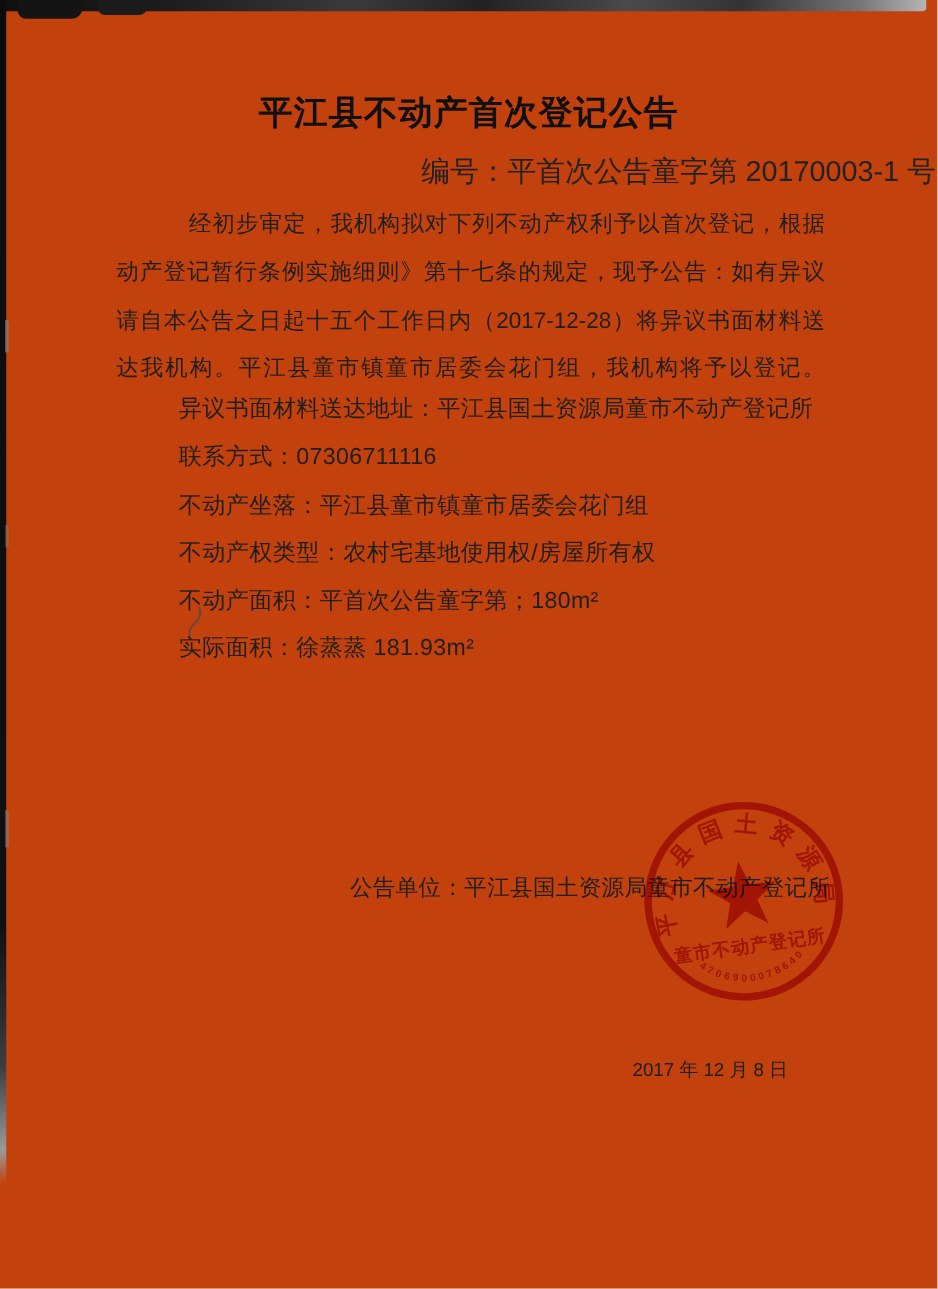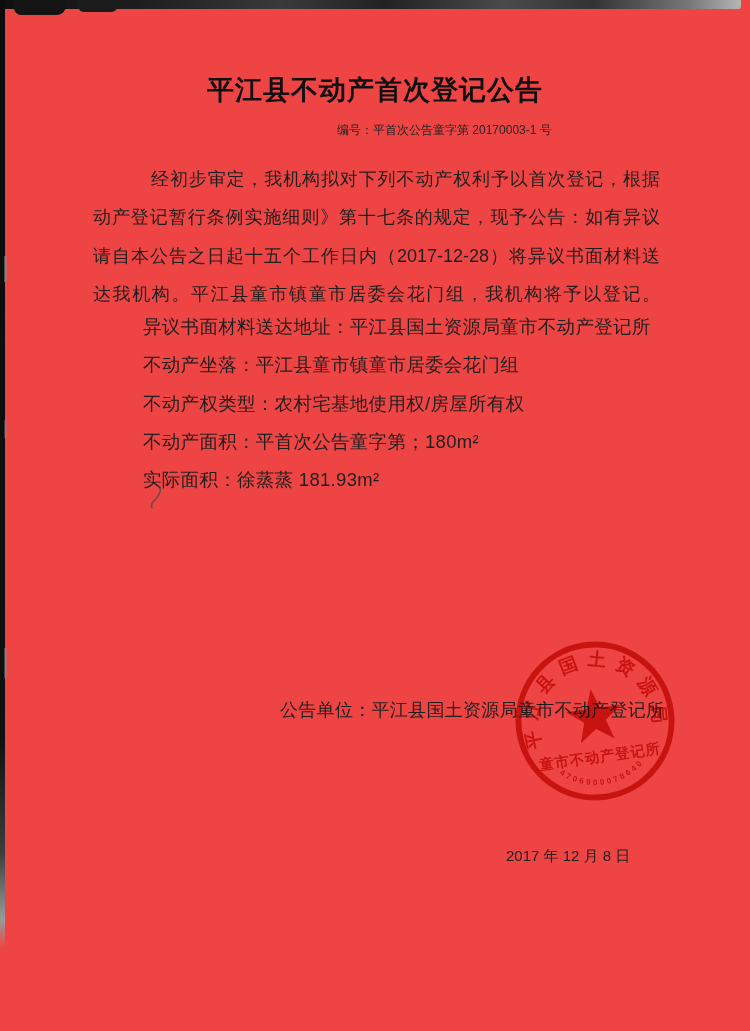--- a/index.html
+++ b/index.html
@@ -1,19 +1,19 @@
 <!DOCTYPE html>
 <html><head>
 <meta charset="utf-8">
 <style>
   html,body{margin:0;padding:0;background:#ffffff;}
   .page{
     position:relative;
     width:750px;height:1031px;
-    background:#ef4444;
+    background:#c2410c;
     overflow:hidden;
     font-family:"Liberation Serif", serif;
     color:#1f1f1f;
   }
   
   .scan-top{
     position:absolute;left:0;top:0;width:741px;height:9px;
     background:linear-gradient(90deg,#101010 0%,#1c1c1c 18%,#3a3a3a 38%,#222 52%,#4a4a4a 68%,#333 80%,#777 93%,#b5b5b5 100%);
     border-radius:0 0 3px 2px;
   }
@@ -34,21 +34,21 @@
   .nub2{top:420px;height:18px;opacity:.35;}
   .nub3{top:648px;height:30px;opacity:.45;}
   
   .title{
     position:absolute;left:0;top:72px;width:750px;margin:0;
     text-align:center;
     font-size:27px;font-weight:bold;letter-spacing:1px;color:#101010;
   }
   .doc-number{
     position:absolute;left:337px;top:122px;
-    font-size:12px;color:#222;
+    font-size:23px;color:#222;
     font-family:"Liberation Sans", serif;
   }
   .paragraph{
     position:absolute;left:93px;top:160px;width:567px;
     font-size:18px;line-height:38.3px;
     font-family:"Liberation Sans", serif;
   }
   .para-line{
     text-align:justify;text-align-last:justify;
     text-justify:inter-ideograph;
@@ -100,20 +100,21 @@
 
   <div class="paragraph">
     <div class="para-line indent">经初步审定，我机构拟对下列不动产权利予以首次登记，根据《不</div>
     <div class="para-line">动产登记暂行条例实施细则》第十七条的规定，现予公告：如有异议</div>
     <div class="para-line">请自本公告之日起十五个工作日内（2017-12-28）将异议书面材料送</div>
     <div class="para-line">达我机构。平江县童市镇童市居委会花门组，我机构将予以登记。</div>
   </div>
 
   <div class="details">
     <div class="detail-line">异议书面材料送达地址：平江县国土资源局童市不动产登记所</div>
+    <div class="detail-line">联系方式：07306711116</div>
     <div class="detail-line">不动产坐落：平江县童市镇童市居委会花门组</div>
     <div class="detail-line">不动产权类型：农村宅基地使用权/房屋所有权</div>
     <div class="detail-line">不动产面积：平首次公告童字第；180m²</div>
     <div class="detail-line">实际面积：徐蒸蒸 181.93m²</div>
   </div>
 
   <div class="pen-mark">
     <svg viewBox="0 0 22 26" xmlns="http://www.w3.org/2000/svg">
       <path d="M 13 2 C 17 7, 12 13, 7 18 C 5.5 20, 5 22, 6 24" fill="none" stroke="#4a4a4a" stroke-width="1.6" stroke-linecap="round"></path>
     </svg>

